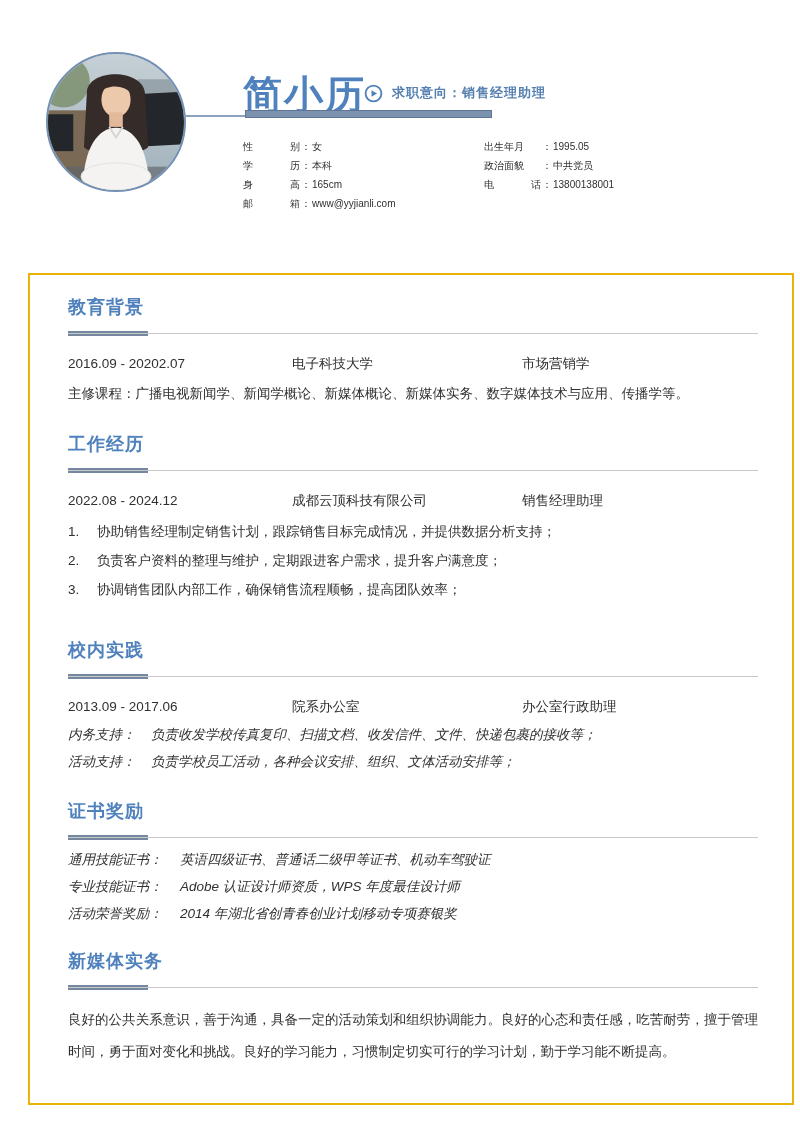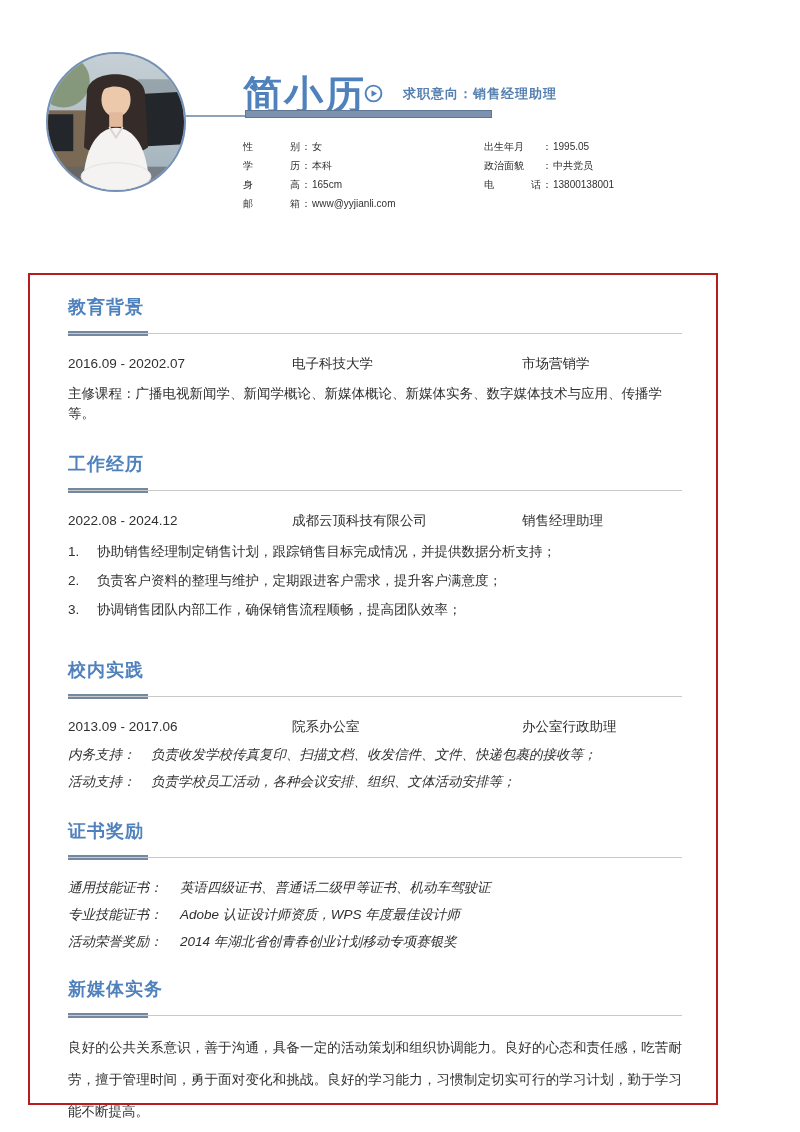--- a/index.html
+++ b/index.html
@@ -17,21 +17,21 @@
     border-radius:50%; border:2px solid #7490b5; overflow:hidden; background:#b8c4cc;
   }
   .photo-ring svg { display:block; width:100%; height:100%; }
 
   .name {
     position:absolute; left:243px; top:68px;
     font-size:39px; font-weight:bold; color:#4f81bd; letter-spacing:2px;
   }
   .objective {
     position:absolute; left:364px; top:84px;
-    display:flex; align-items:center; gap:20px;
+    display:flex; align-items:flex-start; gap:9px;
   }
   .play { width:19px; height:19px; display:inline-block; }
   .objective-text { font-size:13px; font-weight:bold; color:#5580b0; letter-spacing:1px; }
 
   .head-rule-thin {
     position:absolute; left:184px; top:115px; width:63px; height:2px; background:#8ca3bd;
   }
   .head-rule-bar {
     position:absolute; left:245px; top:110px; width:247px; height:8px;
     background:#7d92af; border:1px solid #5e7595;
@@ -42,22 +42,22 @@
     display:grid; grid-template-columns:241px auto; 
     font-size:10px; line-height:19px;
   }
   .info-item { white-space:nowrap; }
   .ilabel { display:inline-block; width:57px; }
   .spread .ilabel { text-align:justify; text-align-last:justify; }
   .isep { display:inline-block; margin:0 1px; }
 
   
   .box {
-    position:absolute; left:28px; top:273px; width:690px; height:832px;
-    border:2px solid #b91c1c; background:#fff;
+    position:absolute; left:28px; top:273px; width:766px; height:832px;
+    border:2px solid #eab308; background:#fff;
     padding:20px 34px 0 38px; font-size:13.5px;
   }
   .sec-title { font-size:18px; font-weight:bold; color:#4f81bd; letter-spacing:1px; line-height:24px; }
   .sec-line { position:relative; height:5px; margin-top:12px; }
   .sec-line::after { content:""; position:absolute; left:0; right:0; top:2px; height:1px; background:#c8c8c8; }
   .sec-line .thick { position:absolute; left:0; top:0; width:80px; height:5px; background:#76889f; }
 
   .row3 { display:flex; margin-top:18px; line-height:20px; }
   .col-date { width:224px; }
   .col-org  { width:230px; }
@@ -67,21 +67,21 @@
 
   .witem { display:flex; line-height:29px; }
   .witems { margin-top:6px; }
   .wnum { width:29px; }
 
   .litem { display:flex; line-height:27px;font-style:italic; }
   .llabel { flex:none; }
   .lab-82  { width:83px; }
   .lab-112 { width:112px; }
   .campus-items { margin-top:4px; }
-  .cert-items { margin-top:14px; }
+  .cert-items { margin-top:6px; }
 
   .eval-text { margin-top:14px; line-height:32px; text-align:justify; }
 
   .mt-work   { margin-top:28px; }
   .mt-campus { margin-top:34px; }
   .mt-cert   { margin-top:24px; }
   .mt-eval   { margin-top:22px; }
 </style>
 </head>
 <body>

